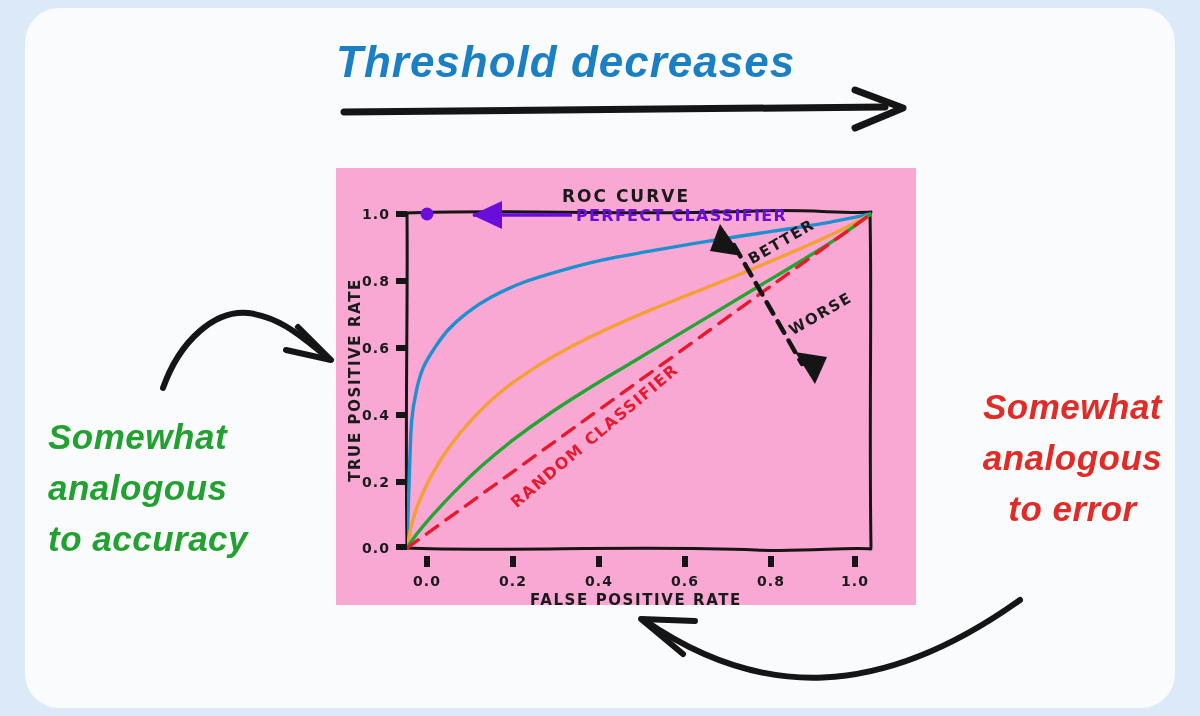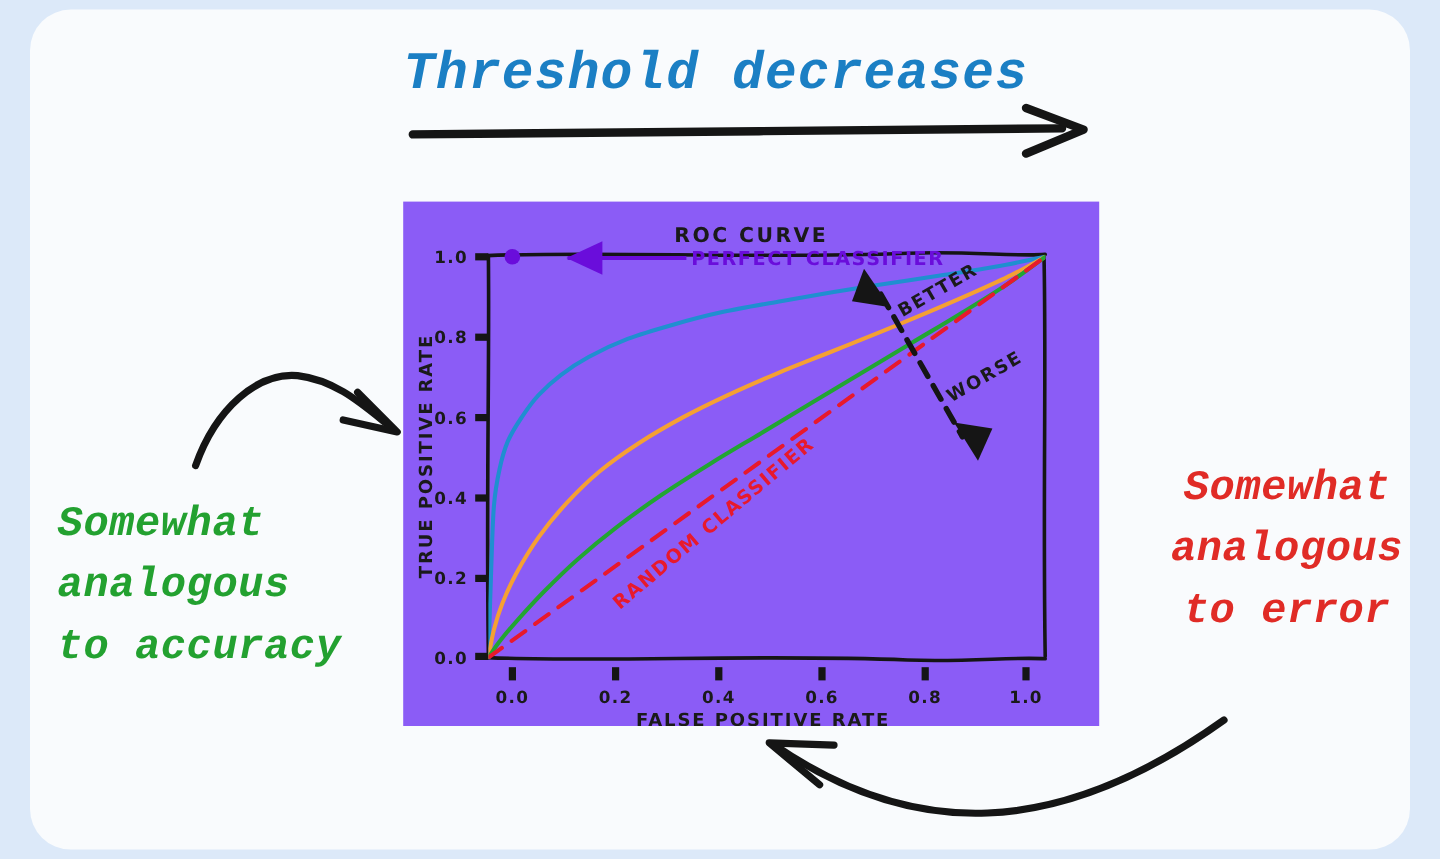--- a/index.html
+++ b/index.html
@@ -29,21 +29,21 @@
     top: 8px;
     width: 1150px;
     height: 700px;
     background: #f9fbfd;
     border-radius: 34px;
   }
 
   
   .handwriting {
     position: absolute;
-    font-family: Liberation Mono, monospace;
+    font-family: Liberation Sans, sans-serif;
     font-weight: 700;
     letter-spacing: 0.5px;
     white-space: pre-line;
     line-height: 1.28;
     user-select: none;
   }
 
   #threshold-title {
     left: 336px;
     top: 34px;
@@ -85,21 +85,21 @@
     pointer-events: none;
   }
 
   
   #chart-panel {
     position: absolute;
     left: 336px;
     top: 168px;
     width: 580px;
     height: 437px;
-    background: #8b5cf6;
+    background: #f9a8d4;
   }
 
   #chart-svg { display: block; }
 
   .ink {
     fill: none;
     stroke: #151515;
     stroke-linecap: round;
     stroke-linejoin: round;
   }

